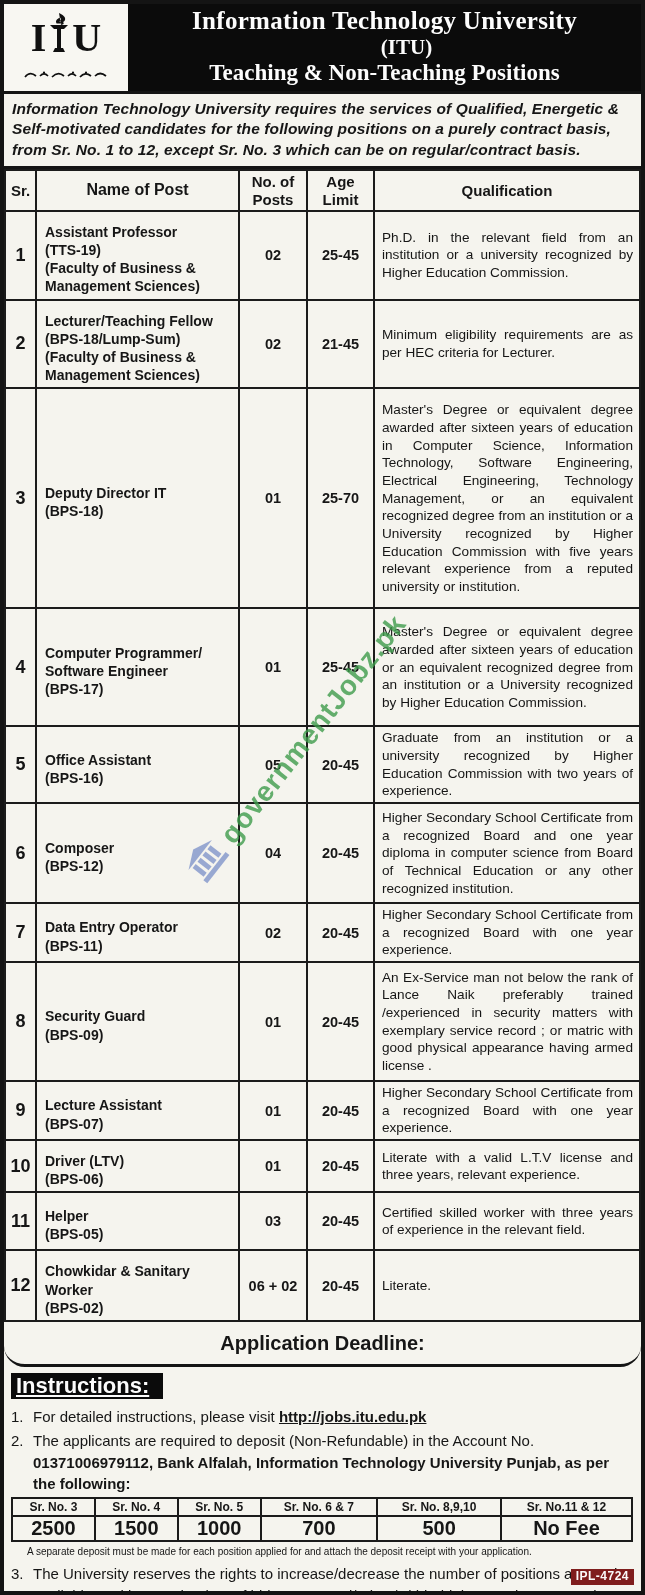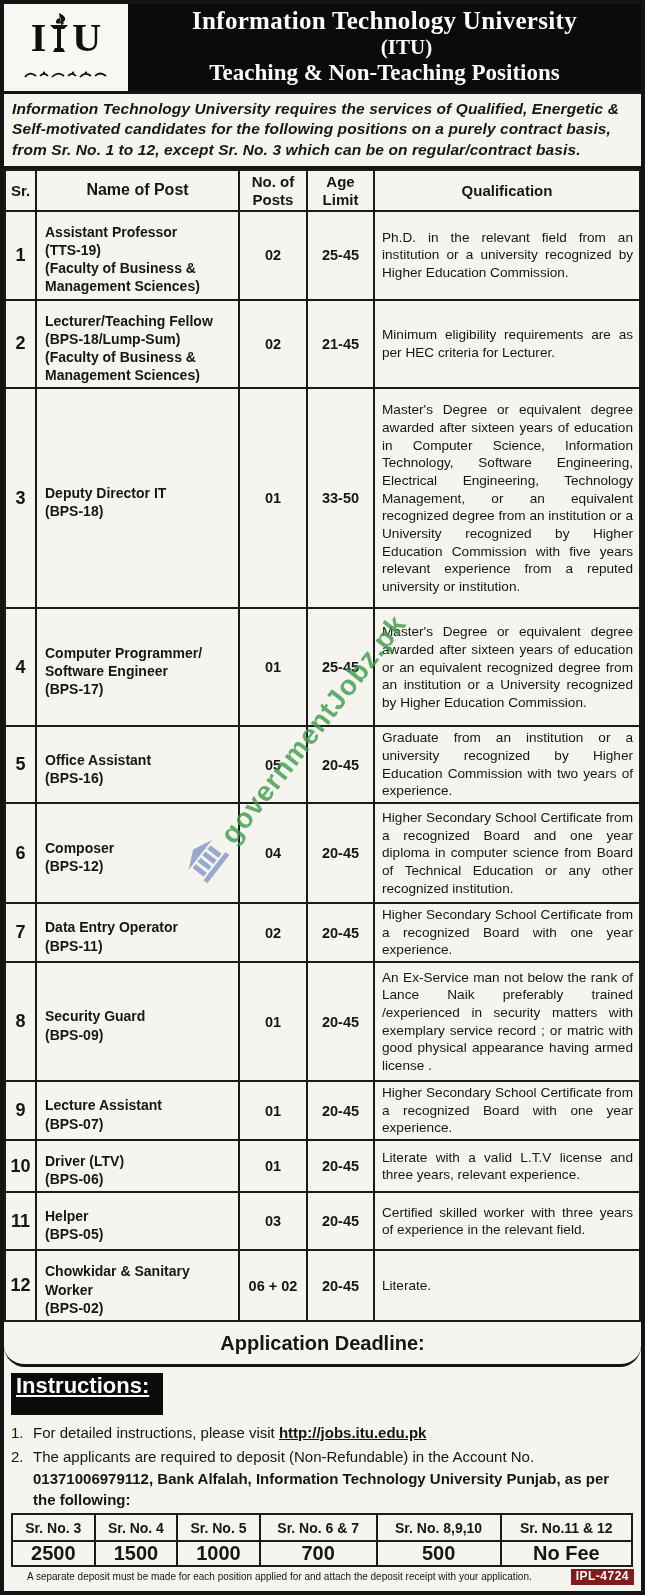--- a/index.html
+++ b/index.html
@@ -49,32 +49,32 @@
   
   .deadline { height:45px; border-bottom:3px solid #141414; display:flex;
     align-items:center; justify-content:center; gap:7px; background:#f5f4ee;border-radius:21px; }
   .deadline-label { font-size:20px; font-weight:bold; }
   .deadline-date  { font-size:27px; font-weight:bold; letter-spacing:.3px; }
   .deadline-date sup { font-size:15px; vertical-align:super; }
 
   
   .instructions { padding:4px 8px 0 7px; }
   .inst-title { display:inline-block; background:#0b0b0b; color:#fcfcfc; font-weight:bold;
-    font-size:22px; padding:0 14px 16px 5px; margin:2px 0 4px 0; }
+    font-size:22px; padding:0 14px 0 5px; margin:2px 0 4px 0; }
   .inst-title span { text-decoration:underline; }
   .inst-item { display:flex; font-size:15px; line-height:1.42; margin:3px 0; }
   .inst-num { width:22px; flex:0 0 22px; }
   .inst-body { flex:1; }
   .inst-link { font-weight:bold; text-decoration:underline; }
   .b { font-weight:bold; }
 
   table.fees { width:100%; border-collapse:collapse; margin:3px 0 3px 0; }
   table.fees th, table.fees td { border:2px solid #1b1b1b; text-align:center;
     font-weight:bold; padding:0 2px; }
-  table.fees th { font-size:14px; height:27px;border-radius:8px; }
+  table.fees th { font-size:12px; height:18px;border-radius:8px; }
   table.fees td { font-size:20px; height:19px;margin-top:47px; }
 
   .fee-note { font-size:10px; line-height:1.4; margin:2px 0 4px 16px; }
 
   .ipl-badge { position:absolute; right:7px; bottom:6px; background:#7f1d1d;
     color:#fbfbfb; font-weight:bold; font-size:12px; padding:0 5px 2px 5px; letter-spacing:.5px; }
 
   
   .watermark { position:absolute; left:206px; top:846px; transform:rotate(-52deg);
     transform-origin:0 100%; display:flex; align-items:flex-end; gap:8px;
@@ -154,21 +154,21 @@
 Management Sciences)</td>
       <td class="num">02</td>
       <td class="num">21-45</td>
       <td class="qual">Minimum eligibility requirements are as per HEC criteria for Lecturer.</td>
     </tr>
     <tr class="r3">
       <td class="sr">3</td>
       <td class="post">Deputy Director IT
 (BPS-18)</td>
       <td class="num">01</td>
-      <td class="num">33-50</td>
+      <td class="num">25-70</td>
       <td class="qual">Master's Degree or equivalent degree awarded after sixteen years of education in Computer Science, Information Technology, Software Engineering, Electrical Engineering, Technology Management, or an equivalent recognized degree from an institution or a University recognized by Higher Education Commission with five years relevant experience from a reputed university or institution.</td>
     </tr>
     <tr class="r4">
       <td class="sr">4</td>
       <td class="post">Computer Programmer/
 Software Engineer
 (BPS-17)</td>
       <td class="num">01</td>
       <td class="num">25-45</td>
       <td class="qual">Master's Degree or equivalent degree awarded after sixteen years of education or an equivalent recognized degree from an institution or a University recognized by Higher Education Commission.</td>

